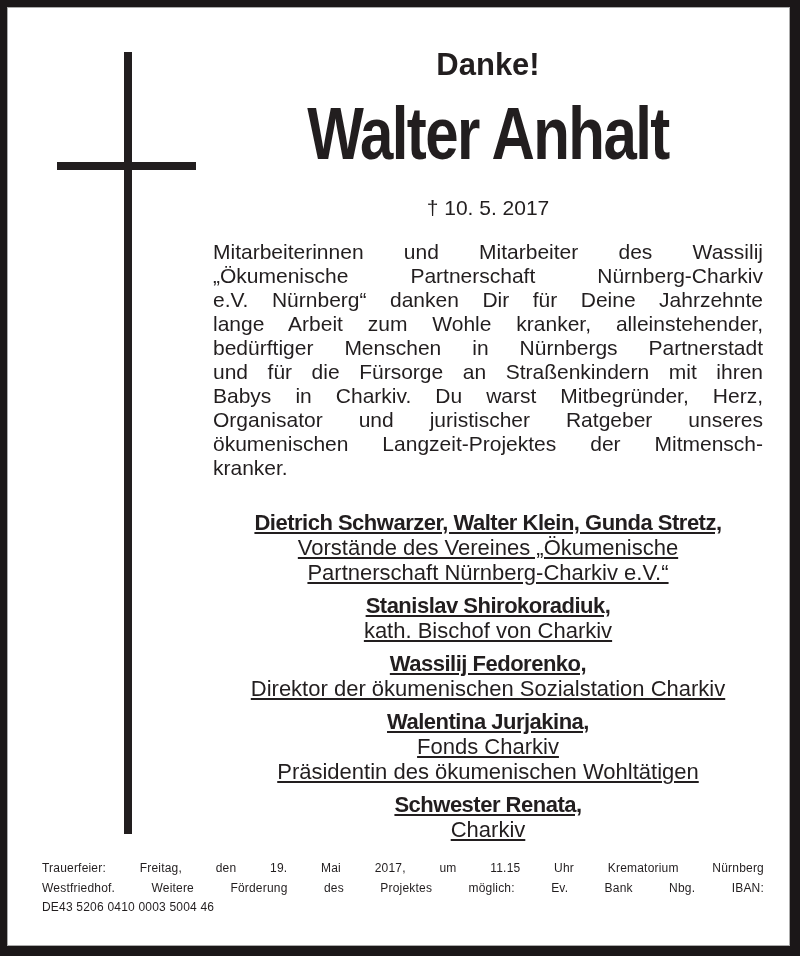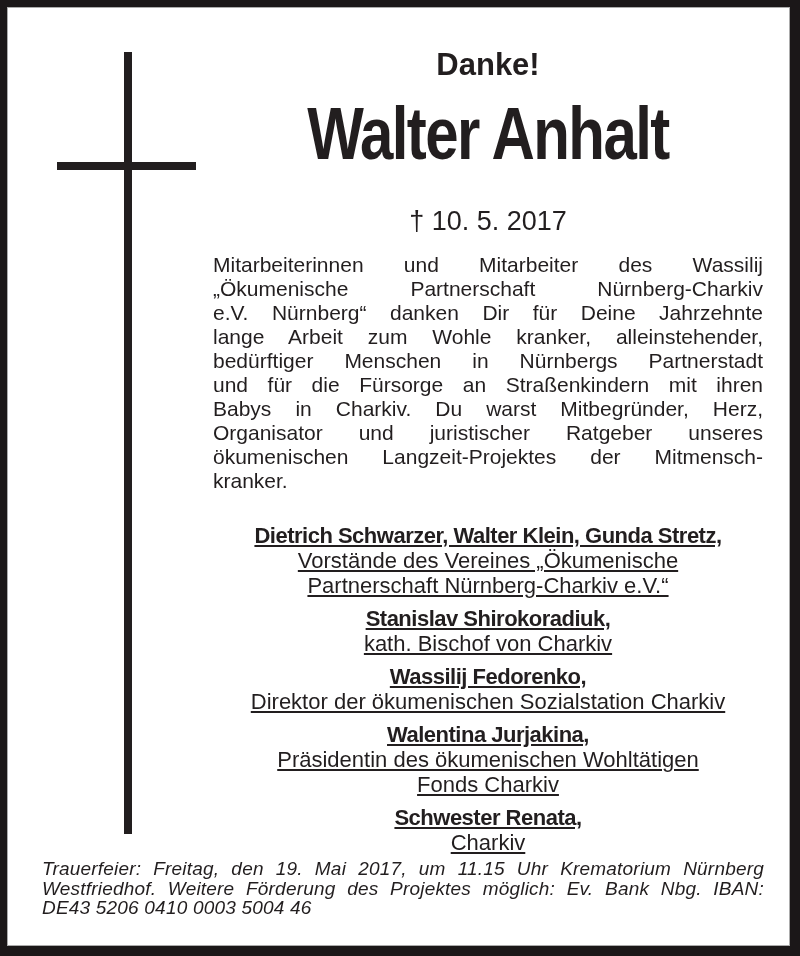--- a/index.html
+++ b/index.html
@@ -47,22 +47,22 @@
   .deceased { margin-top: 12px; line-height: 80px; }
   .deceased-inner {
     display: inline-block;
     font-size: 75px; font-weight: bold;
     letter-spacing: -2px;
     white-space: nowrap;
     transform: scaleX(0.8);
     transform-origin: 50% 50%;
   }
   .death-date {
-    margin-top: 15px;
-    font-size: 27px; line-height: 24px;
+    margin-top: 2px;
+    font-size: 21px; line-height: 24px;
   }
 
   .body-text {
     margin-top: 20px;
     font-size: 21px; line-height: 24px;
     text-align: left;
   }
   .jl { text-align: justify; text-align-last: justify; }
   .jl-last { text-align: left; text-align-last: left; }
 
@@ -72,23 +72,22 @@
     font-size: 22px; line-height: 25px;
     font-weight: bold; letter-spacing: -0.5px;
     white-space: nowrap;
   }
   .sig-role { font-size: 22px; line-height: 25px; }
 
   
   .footer {
     position: absolute; left: 35px; top: 852px;
     width: 722px;
-    font-size: 19px; line-height: 19.5px;
+    font-size: 12px; line-height: 19.5px;
     letter-spacing: 0.2px;
-    font-style: italic;
   }
 </style>
 </head>
 <body>
 
 <div class="page">
 
   <div class="cross">
     <div class="cross-v"></div>
     <div class="cross-h"></div>
@@ -125,22 +124,22 @@
         <div class="sig-block">
           <div class="sig-name">Stanislav Shirokoradiuk,</div>
           <div class="sig-role">kath. Bischof von Charkiv</div>
         </div>
         <div class="sig-block">
           <div class="sig-name">Wassilij Fedorenko,</div>
           <div class="sig-role">Direktor der ökumenischen Sozialstation Charkiv</div>
         </div>
         <div class="sig-block">
           <div class="sig-name">Walentina Jurjakina,</div>
+          <div class="sig-role">Fonds Charkiv</div>
           <div class="sig-role">Präsidentin des ökumenischen Wohltätigen</div>
-          <div class="sig-role">Fonds Charkiv</div>
         </div>
         <div class="sig-block">
           <div class="sig-name">Schwester Renata,</div>
           <div class="sig-role">Charkiv</div>
         </div>
       </div>
   </div>
 
   <div class="footer">
       <div class="jl">Trauerfeier: Freitag, den 19. Mai 2017, um 11.15 Uhr Krematorium Nürnberg</div>

